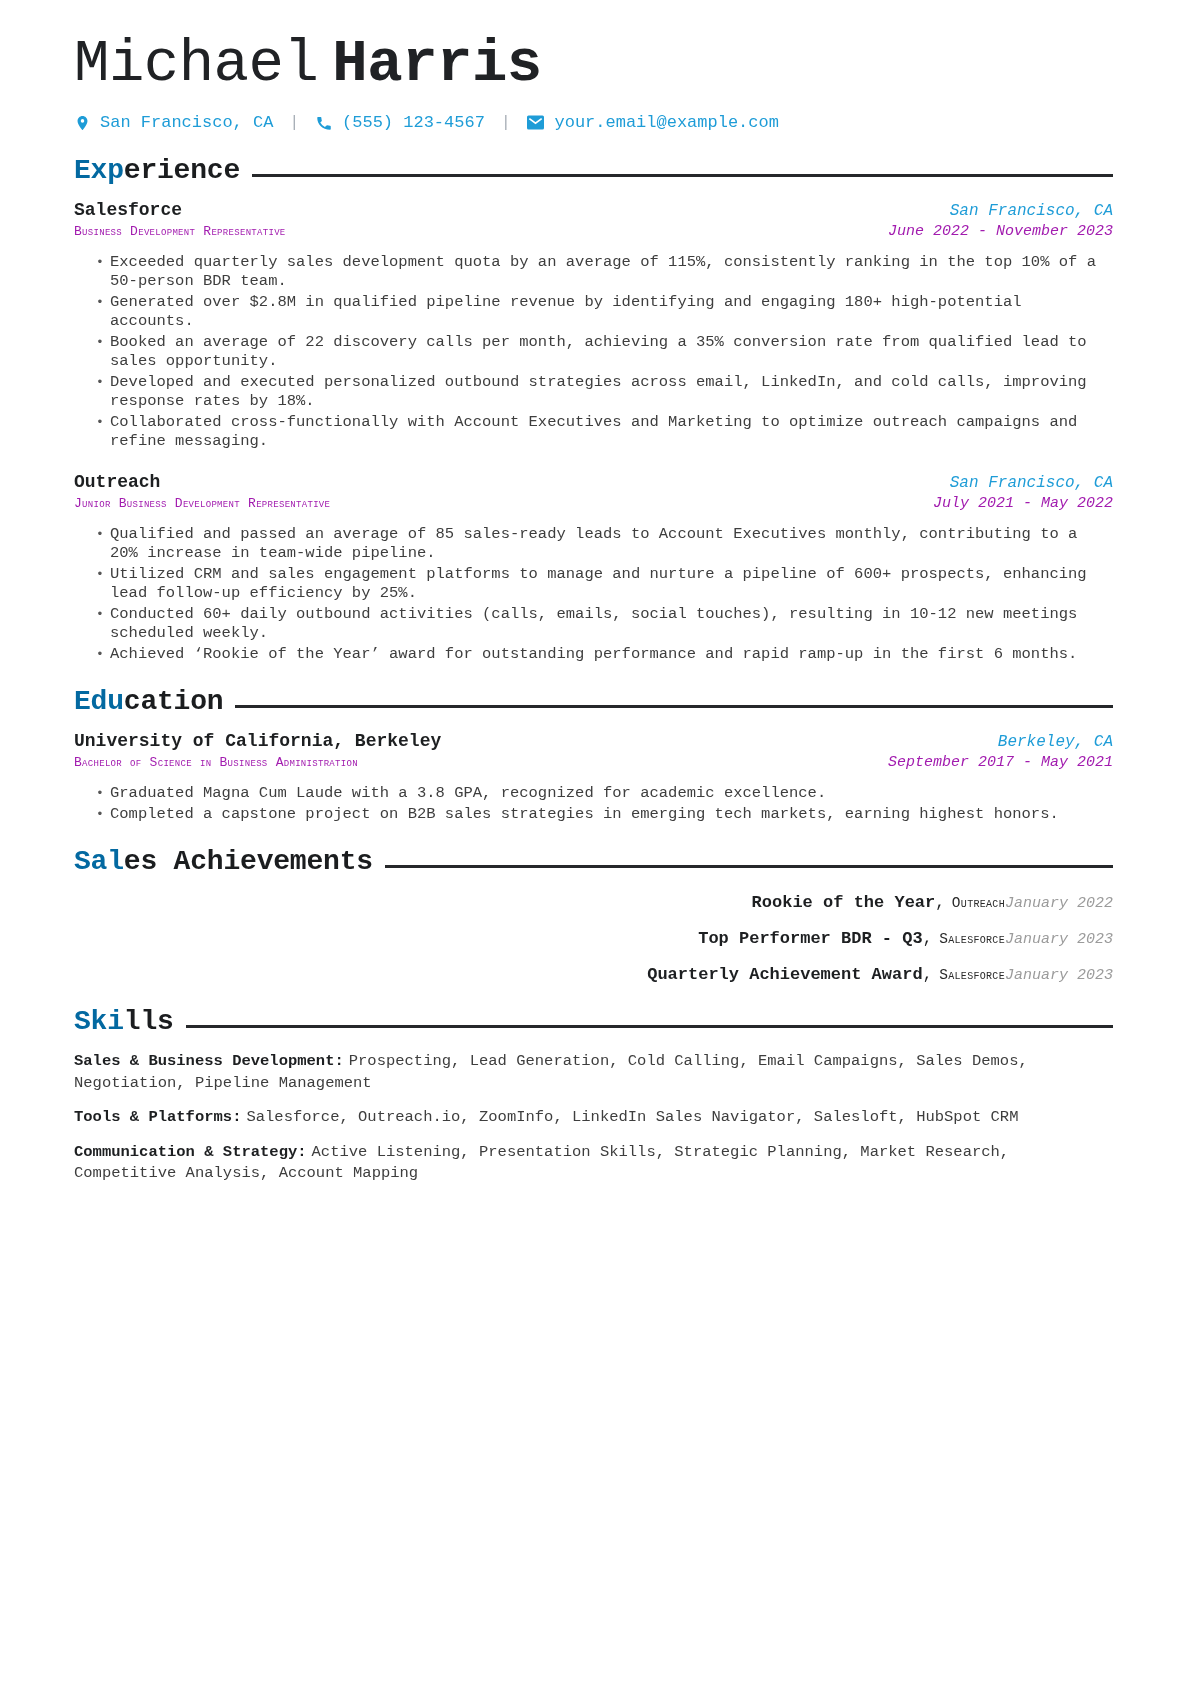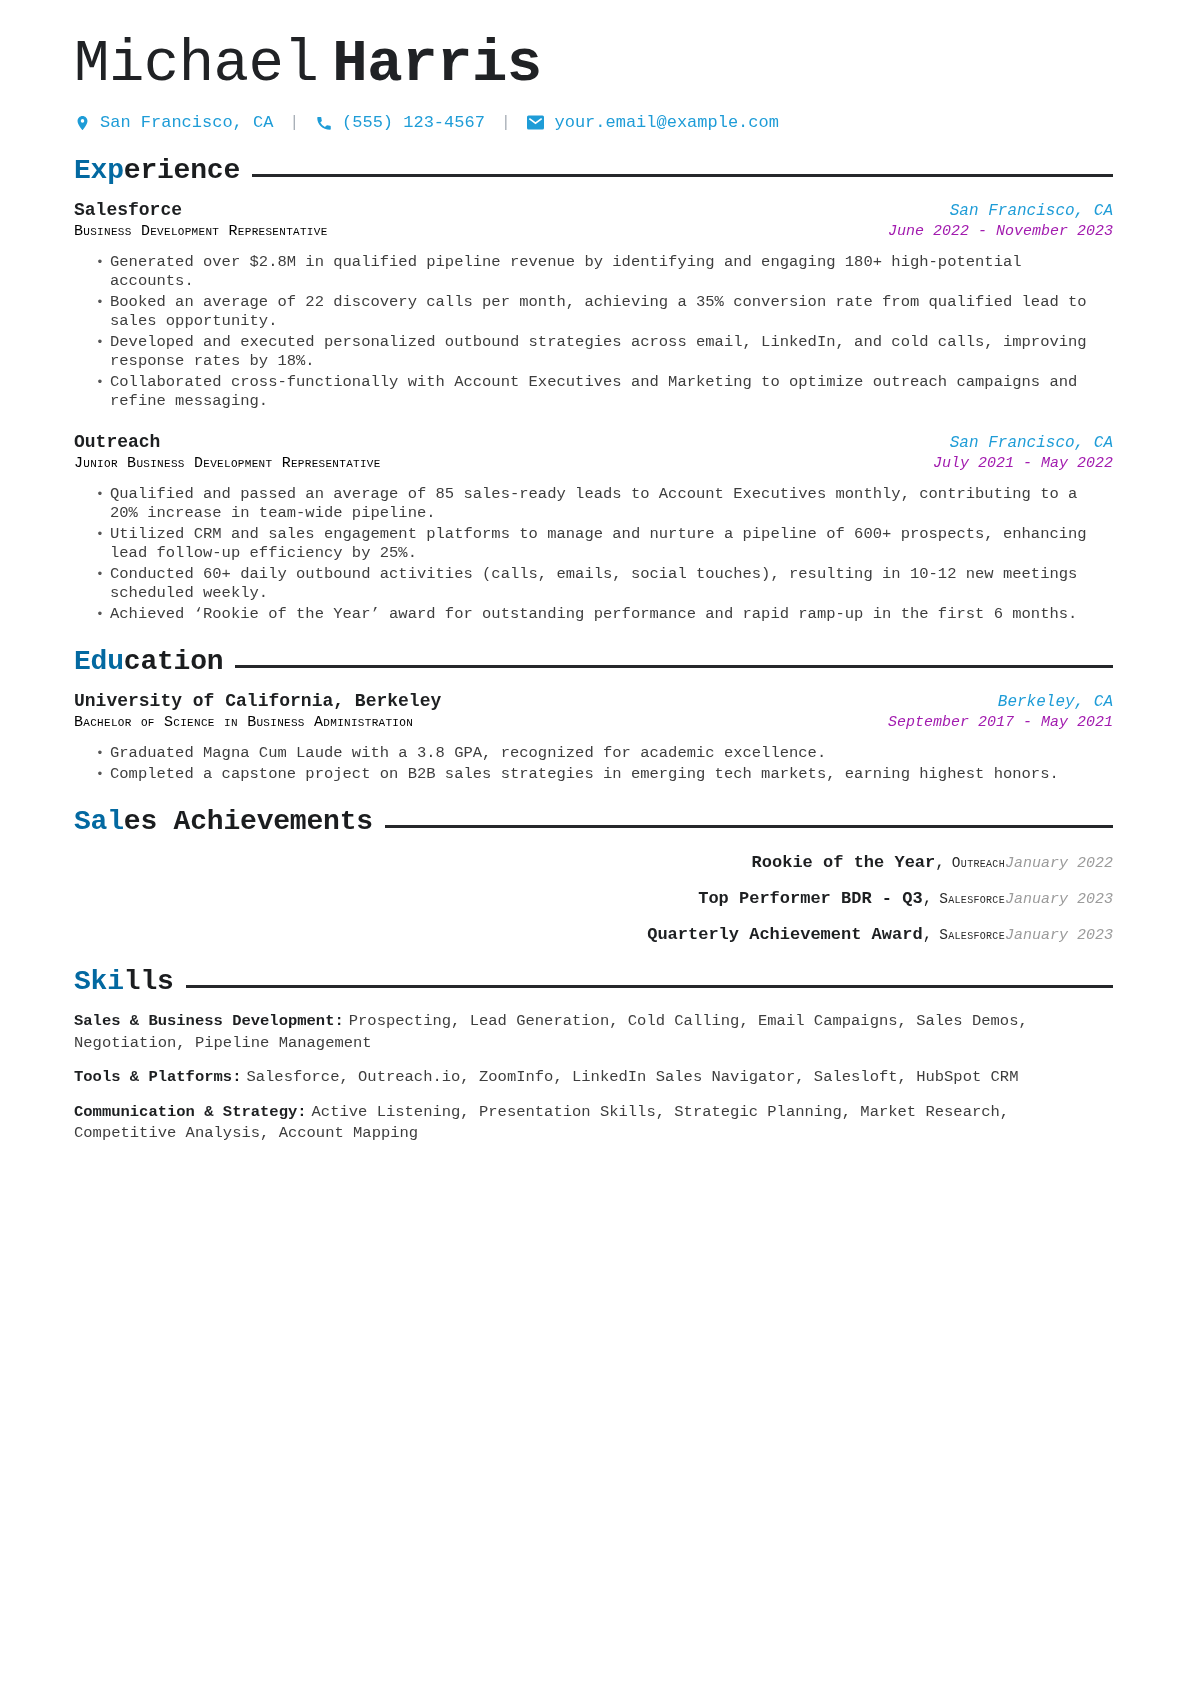--- a/index.html
+++ b/index.html
@@ -31,21 +31,21 @@
   .section-rule { flex: 1; height: 3px; background: #26282a; margin-left: 12px; transform: translateY(5px); }
 
   
   .entry { margin-top: 4px; }
   .entry + .entry { margin-top: 20px; }
   .entry-top { display: flex; justify-content: space-between; align-items: baseline; }
   .company { font-size: 18px; font-weight: 700; color: #1d1f21; }
   .location { font-size: 16px; font-style: italic; color: #1e9cd7; }
   .entry-sub { display: flex; justify-content: space-between; align-items: baseline; margin-top: 3px; }
   .position {
-    font-variant: small-caps; font-size: 15px; color: #000000;
+    font-variant: small-caps; font-size: 13px; color: #a21caf;
     letter-spacing: 0.3px;
   }
   .dates { font-size: 15px; font-style: italic; color: #a21caf; }
 
   ul.bullets { margin: 13px 0 0 0; padding: 0 0 0 36px; list-style: none; }
   ul.bullets li {
     position: relative; font-size: 15.5px; line-height: 19.5px; color: #3e3e3e;
     margin: 0 0 1px 0;
   }
   ul.bullets li::before {
@@ -113,20 +113,21 @@
   <div class="entry">
     <div class="entry-top">
       <span class="company">Salesforce</span>
       <span class="location">San Francisco, CA</span>
     </div>
     <div class="entry-sub">
       <span class="position">Business Development Representative</span>
       <span class="dates">June 2022 - November 2023</span>
     </div>
     <ul class="bullets">
+      <li>Exceeded quarterly sales development quota by an average of 115%, consistently ranking in the top 10% of a 50-person BDR team.</li>
       <li>Generated over $2.8M in qualified pipeline revenue by identifying and engaging 180+ high-potential accounts.</li>
       <li>Booked an average of 22 discovery calls per month, achieving a 35% conversion rate from qualified lead to sales opportunity.</li>
       <li>Developed and executed personalized outbound strategies across email, LinkedIn, and cold calls, improving response rates by 18%.</li>
       <li>Collaborated cross-functionally with Account Executives and Marketing to optimize outreach campaigns and refine messaging.</li>
     </ul>
   </div>
 
   <div class="entry">
     <div class="entry-top">
       <span class="company">Outreach</span>

